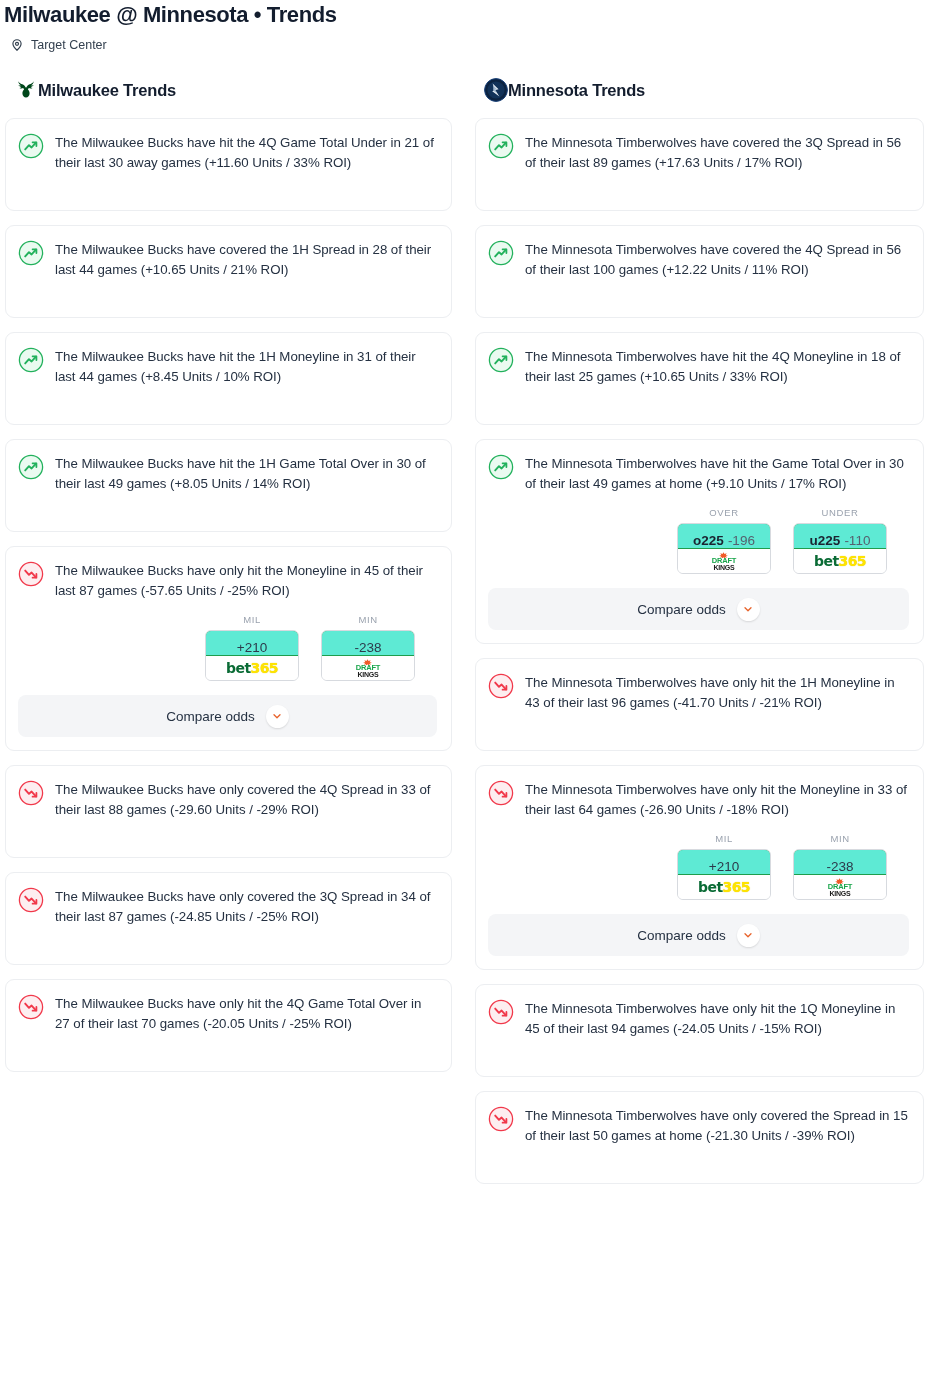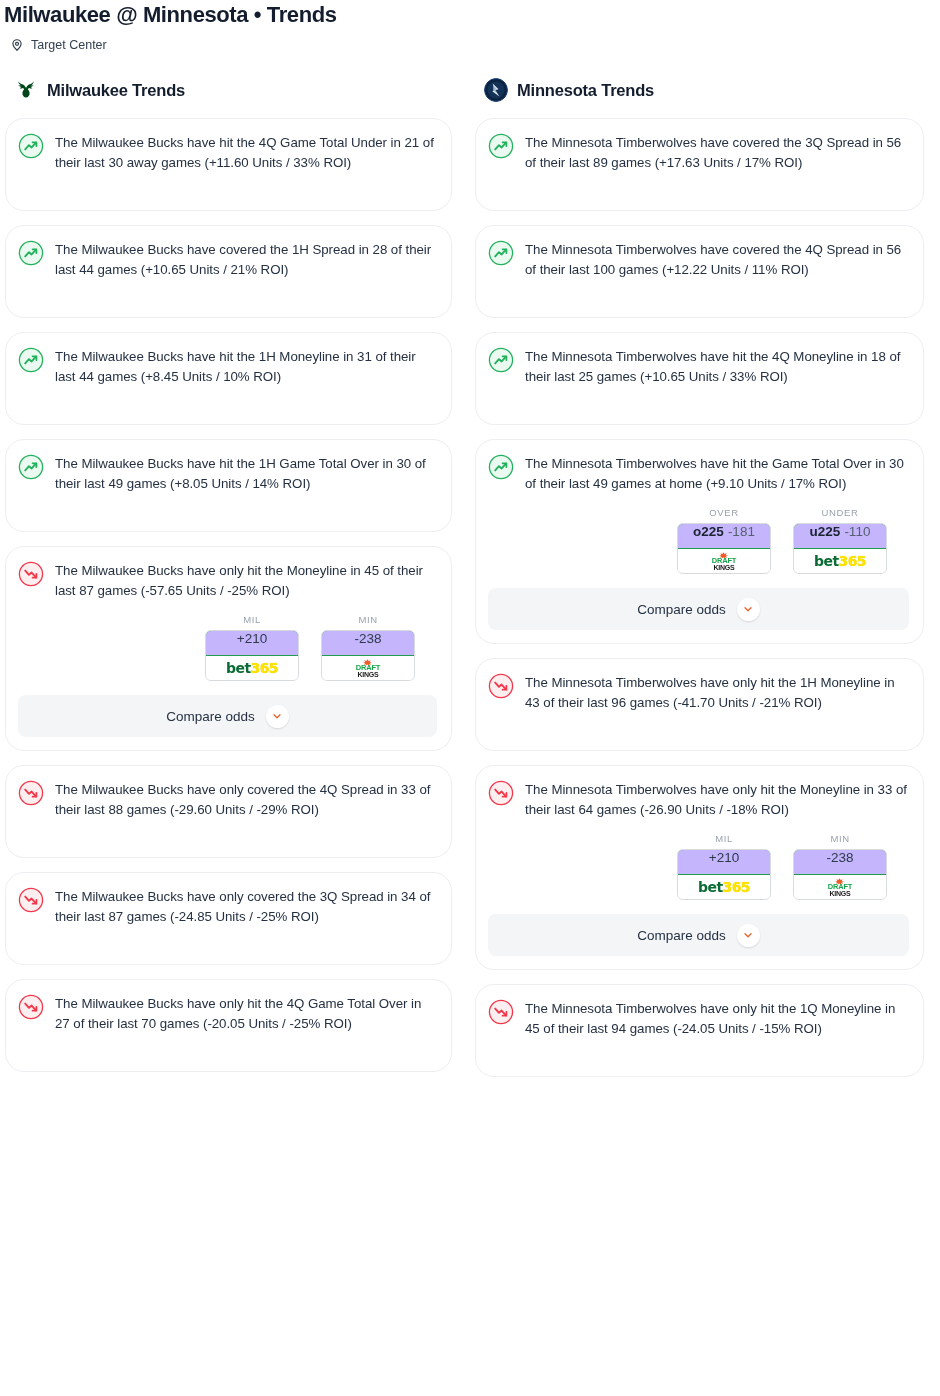--- a/index.html
+++ b/index.html
@@ -33,36 +33,35 @@
 
   
   .columns { display: flex; gap: 20px; margin-top: 26px; align-items: flex-start; }
   .col { width: 452px; flex: 0 0 452px; }
   .col-left { padding-left: 5px; }
   .col-right { padding-left: 3px; }
 
   .col-head {
     display: flex;
     align-items: center;
-    gap: 9px;
     margin-bottom: 16px;
     padding-left: 9px;
   }
   .col-head .logo { width: 24px; height: 24px; flex: 0 0 24px; display: block; }
   .col-head .label {
     font-size: 16.5px;
     font-weight: 700;
     color: #131d2e;
     letter-spacing: -0.2px;
   }
 
   
   .card {
     border: 1px solid #eceef1;
-    border-radius: 19px;
+    border-radius: 9px;
     background: #ffffff;
     margin-bottom: 14px;
     padding: 13px 14px 13px 12px;
     min-height: 93px;
     display: flex;
     flex-direction: column;
   }
   .card-top { display: flex; gap: 11px; align-items: flex-start; }
   .trend-icon { width: 26px; height: 26px; flex: 0 0 26px; margin-top: 1px; display: block; }
   .trend-text {
@@ -95,26 +94,26 @@
     border-radius: 6px;
     overflow: hidden;
     background: #fff;
   }
   .odds-value {
     border: 1px solid #1f9d4d;
     border-radius: 6px 6px 0 0;
     margin: -1px -1px 0 -1px;
     height: 26px;
     display: flex;
-    align-items: flex-start;
+    align-items: flex-end;
     justify-content: center;
     gap: 4px;
     font-size: 13.5px;
     color: #2c3a4b;
-    background: #c4b5fd;
+    background: #5eead4;
   }
   .odds-value .ou { font-weight: 700; color: #1b2431; }
   .odds-value .num { color: #55616f; }
   .odds-value .plain { color: #2c3a4b; }
   .odds-book {
     height: 24px;
     display: flex;
     align-items: center;
     justify-content: center;
     background: #fff;
@@ -348,21 +347,21 @@
                 <path d="M14.6 9.3 L18.4 9.3 L18.4 13.1" fill="none" stroke="#22b15c" stroke-width="1.8" stroke-linecap="round" stroke-linejoin="round"></path>
               </svg></span>
             <span class="trend-text">The Minnesota Timberwolves have hit the Game Total Over in 30 of their last 49 games at home (+9.10 Units / 17% ROI)</span>
           </div>
           <div class="odds-wrap">
             <div class="odds-col">
               <div class="odds-label">OVER</div>
               <div class="odds-box">
                 <div class="odds-value">
                   <span class="ou">o225</span>
-                  <span class="num">-181</span>
+                  <span class="num">-196</span>
                 </div>
                 <div class="odds-book">
                   <span class="dk">
                     <svg viewBox="0 0 20 8" width="17" height="6.5">
                       <path d="M10 .4 L11.3 2.6 L13.8 1.6 L12.7 3.9 L15.4 4.2 L13 5.4 L14.6 7.2 L11.9 6.6 L11.4 8 L10 6.6 L8.6 8 L8.1 6.6 L5.4 7.2 L7 5.4 L4.6 4.2 L7.3 3.9 L6.2 1.6 L8.7 2.6 Z" fill="#f05a28"></path>
                     </svg>
                     <span class="t1">DRAFT</span>
                     <span class="t2">KINGS</span>
                   </span>
                 </div>
@@ -451,15 +450,25 @@
         <div class="card">
           <div class="card-top">
             <span class="trend-icon"><svg viewBox="0 0 26 26" width="26" height="26">
                 <circle cx="13" cy="13" r="11.6" fill="#fdeef0" stroke="#f1384a" stroke-width="1.3"></circle>
                 <path d="M7.2 9.6 L11 13.8 L13.6 11.6 L18 16.4" fill="none" stroke="#f1384a" stroke-width="1.9" stroke-linecap="round" stroke-linejoin="round"></path>
                 <path d="M14.6 16.7 L18.4 16.7 L18.4 12.9" fill="none" stroke="#f1384a" stroke-width="1.8" stroke-linecap="round" stroke-linejoin="round"></path>
               </svg></span>
             <span class="trend-text">The Minnesota Timberwolves have only hit the 1Q Moneyline in 45 of their last 94 games (-24.05 Units / -15% ROI)</span>
           </div>
         </div>
+        <div class="card">
+          <div class="card-top">
+            <span class="trend-icon"><svg viewBox="0 0 26 26" width="26" height="26">
+                <circle cx="13" cy="13" r="11.6" fill="#fdeef0" stroke="#f1384a" stroke-width="1.3"></circle>
+                <path d="M7.2 9.6 L11 13.8 L13.6 11.6 L18 16.4" fill="none" stroke="#f1384a" stroke-width="1.9" stroke-linecap="round" stroke-linejoin="round"></path>
+                <path d="M14.6 16.7 L18.4 16.7 L18.4 12.9" fill="none" stroke="#f1384a" stroke-width="1.8" stroke-linecap="round" stroke-linejoin="round"></path>
+              </svg></span>
+            <span class="trend-text">The Minnesota Timberwolves have only covered the Spread in 15 of their last 50 games at home (-21.30 Units / -39% ROI)</span>
+          </div>
+        </div>
       </div>
     </div>
 </div>
 
 </body></html>

